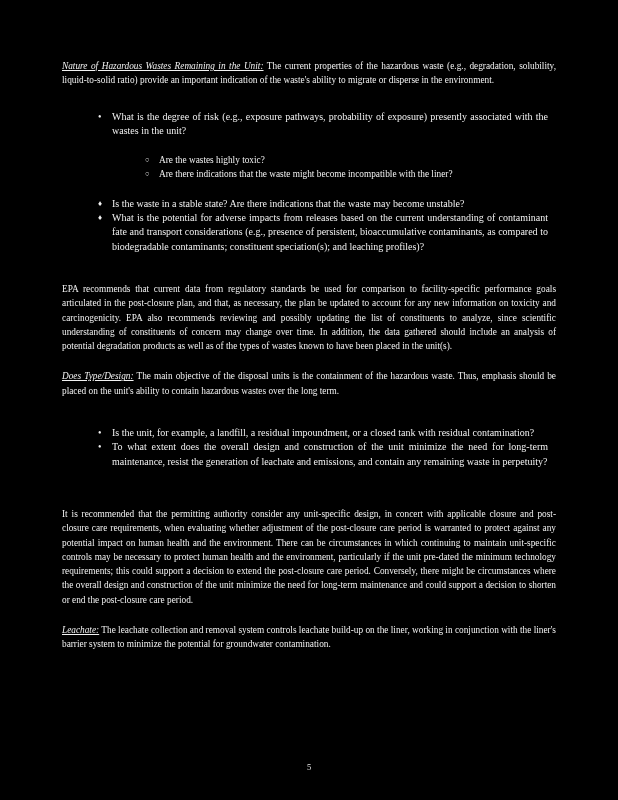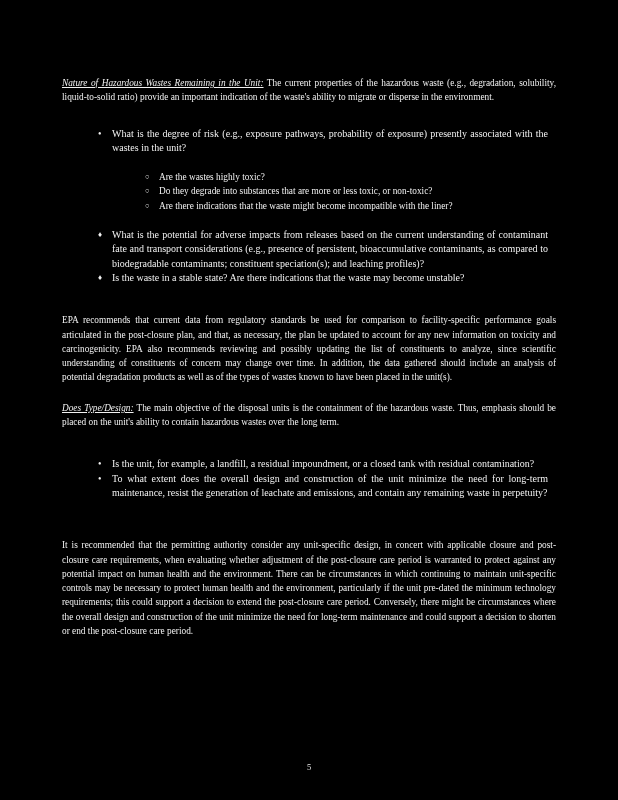--- a/index.html
+++ b/index.html
@@ -12,21 +12,21 @@
     width: 618px;
     height: 800px;
     background: #000000;
     color: #ffffff;
     font-family: "Liberation Serif", serif;
     overflow: hidden;
   }
   .content {
     position: absolute;
     left: 62px;
-    top: 76px;
+    top: 59px;
     width: 494px;
     height: 680px;
   }
   p.para {
     margin: 0 0 0 0;
     font-size: 9.3px;
     line-height: 14.3px;
     text-align: justify;
     color: #f2f2f2;
   }
@@ -109,26 +109,25 @@
 
     <p class="para"><span class="lead">Nature of Hazardous Wastes Remaining in the Unit:</span><span> The current properties of the hazardous waste (e.g., degradation, solubility, liquid-to-solid ratio) provide an important indication of the waste's ability to migrate or disperse in the environment.</span></p>
 
     <div class="gap-lg"></div>
 
     <ul class="bullets">
       <li class="lvl1"><span>What is the degree of risk (e.g., exposure pathways, probability of exposure) presently associated with the wastes in the unit?</span></li>
     </ul>
     <ul class="sub">
       <li><span>Are the wastes highly toxic?</span></li>
-      <li><span>Do they degrade into substances that are more or less toxic, or non-toxic?</span></li>
       <li><span>Are there indications that the waste might become incompatible with the liner?</span></li>
     </ul>
     <ul class="bullets">
+      <li class="lvl1 diamond"><span>Is the waste in a stable state? Are there indications that the waste may become unstable?</span></li>
       <li class="lvl1 diamond"><span>What is the potential for adverse impacts from releases based on the current understanding of contaminant fate and transport considerations (e.g., presence of persistent, bioaccumulative contaminants, as compared to biodegradable contaminants; constituent speciation(s); and leaching profiles)?</span></li>
-      <li class="lvl1 diamond"><span>Is the waste in a stable state? Are there indications that the waste may become unstable?</span></li>
     </ul>
 
     <div class="gap-xl"></div>
 
     <p class="para">EPA recommends that current data from regulatory standards be used for comparison to facility-specific performance goals articulated in the post-closure plan, and that, as necessary, the plan be updated to account for any new information on toxicity and carcinogenicity. EPA also recommends reviewing and possibly updating the list of constituents to analyze, since scientific understanding of constituents of concern may change over time. In addition, the data gathered should include an analysis of potential degradation products as well as of the types of wastes known to have been placed in the unit(s).</p>
 
     <div class="gap-md"></div>
 
     <p class="para"><span class="lead">Does Type/Design:</span><span> The main objective of the disposal units is the containment of the hazardous waste. Thus, emphasis should be placed on the unit's ability to contain hazardous wastes over the long term.</span></p>
 
@@ -139,17 +138,18 @@
       <li class="lvl1"><span>To what extent does the overall design and construction of the unit minimize the need for long-term maintenance, resist the generation of leachate and emissions, and contain any remaining waste in perpetuity?</span></li>
     </ul>
 
     <div class="gap-xl"></div>
     <div class="gap-sm"></div>
 
     <p class="para">It is recommended that the permitting authority consider any unit-specific design, in concert with applicable closure and post-closure care requirements, when evaluating whether adjustment of the post-closure care period is warranted to protect against any potential impact on human health and the environment. There can be circumstances in which continuing to maintain unit-specific controls may be necessary to protect human health and the environment, particularly if the unit pre-dated the minimum technology requirements; this could support a decision to extend the post-closure care period. Conversely, there might be circumstances where the overall design and construction of the unit minimize the need for long-term maintenance and could support a decision to shorten or end the post-closure care period.</p>
 
     <div class="gap-md"></div>
 
+    <p class="para"><span class="lead">Leachate:</span><span> The leachate collection and removal system controls leachate build-up on the liner, working in conjunction with the liner's barrier system to minimize the potential for groundwater contamination.</span></p>
 
   </div>
 
   <div class="pagenum">5</div>
 </div>
 
 </body></html>

